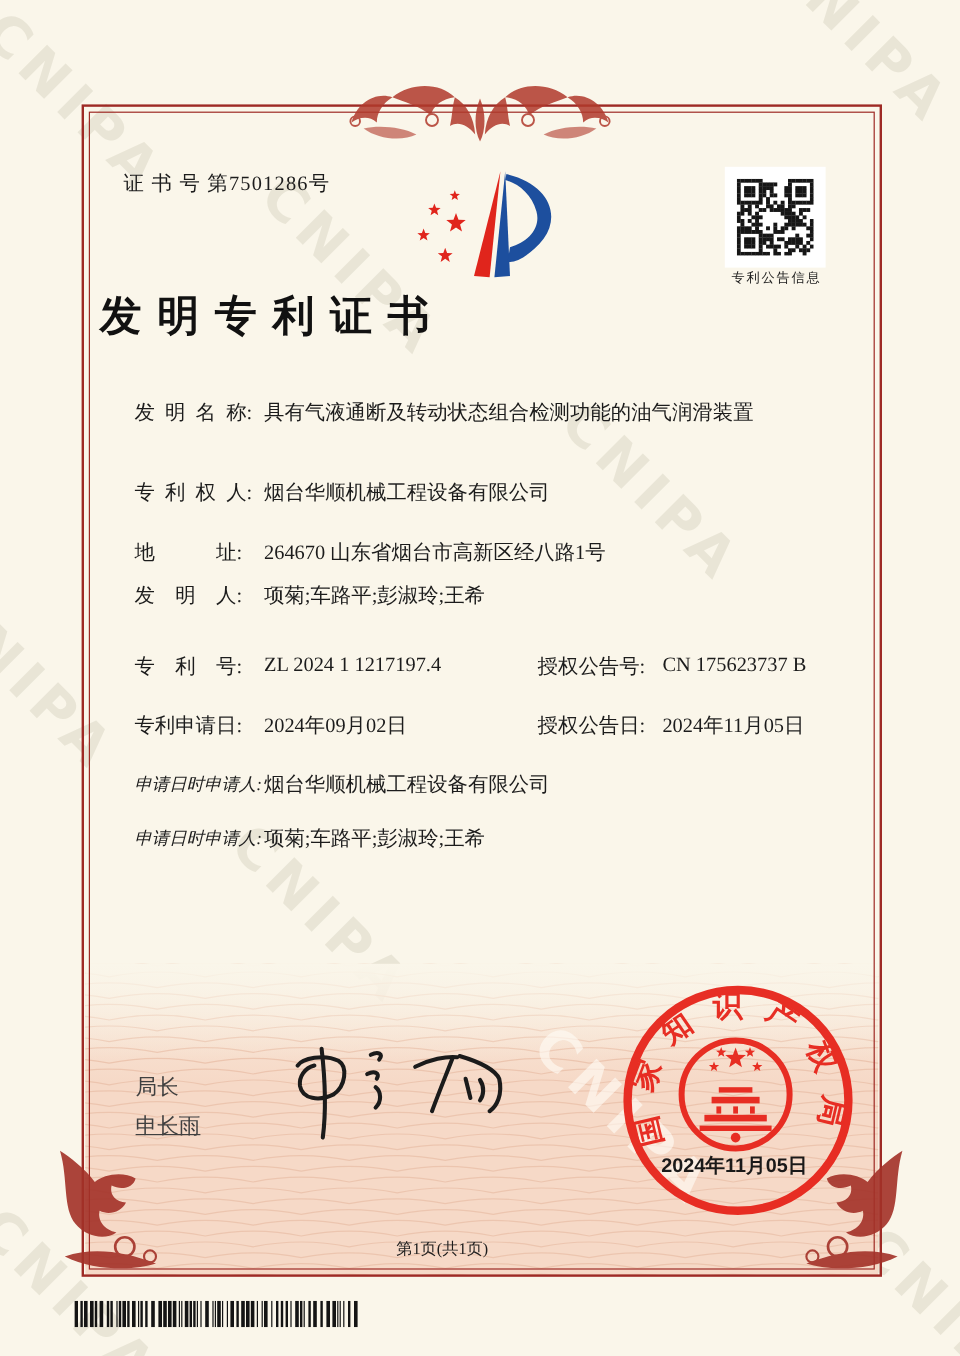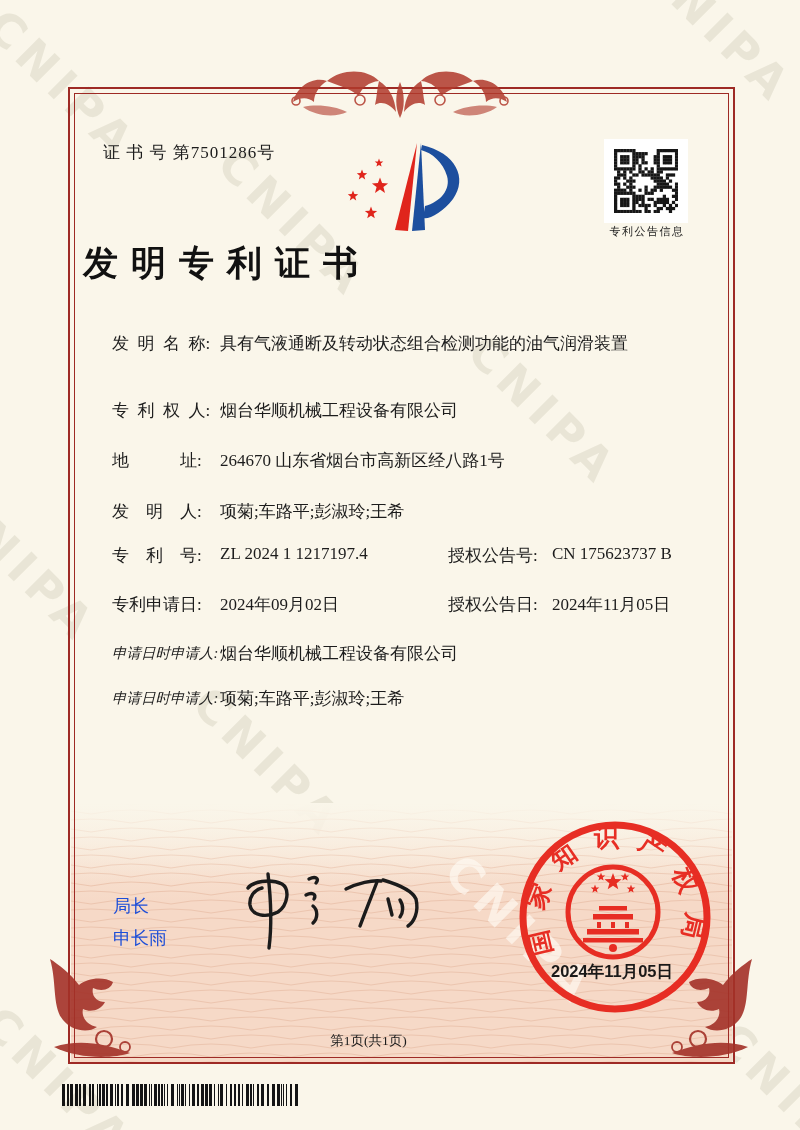--- a/index.html
+++ b/index.html
@@ -35,30 +35,30 @@
   .title{position:absolute;left:70px;top:240px;width:660px;text-align:left;z-index:5;
          font-size:35px;font-weight:bold;letter-spacing:13px;padding-left:13px;color:#111;}
   
   .row{position:absolute;left:0;top:0;width:800px;height:24px;font-size:17px;z-index:5;text-align:right;}
   .row span{position:absolute;white-space:pre;}
   .row .lab{left:112px;}
   .row .val{left:220px;}
   .row .lab2{left:448px;}
   .row .val2{left:552px;}
   .row.sm .lab{font-size:14.5px;top:2px;font-style:italic;}
-  .r0{top:332px}.r1{top:399px}.r2{top:449px}.r3{top:500px}
+  .r0{top:332px}.r1{top:399px}.r2{top:449px}.r3{top:485px}
   .r4{top:544px}.r5{top:593px}.r6{top:642px}.r7{top:687px}
   
   .statement{position:absolute;left:70px;top:764px;width:660px;text-align:center;z-index:5;
              font-size:15px;line-height:31px;color:#2a2a2a;}
   .statement div{white-space:nowrap;}
   
   .sig-label{position:absolute;left:113px;font-size:18px;z-index:5;
-             font-family:"Liberation Sans","DejaVu Sans",sans-serif;color:#1d4ed8;}
-  .sig-title{top:894px;} .sig-name{top:926px;}
+             font-family:"Liberation Sans","DejaVu Sans",sans-serif;color:#404040;}
+  .sig-title{top:894px;} .sig-name{top:926px;text-decoration:underline;}
   .sig-svg{position:absolute;left:230px;top:855px;z-index:5;}
   
   .seal{position:absolute;left:515px;top:817px;z-index:6;opacity:.96;}
   
   .footer{position:absolute;left:68px;top:1032px;width:601px;text-align:center;
           font-size:13.5px;z-index:5;}
   .barcode{position:absolute;left:62px;top:1084px;z-index:5;}
 </style>
 </head>
 <body>

